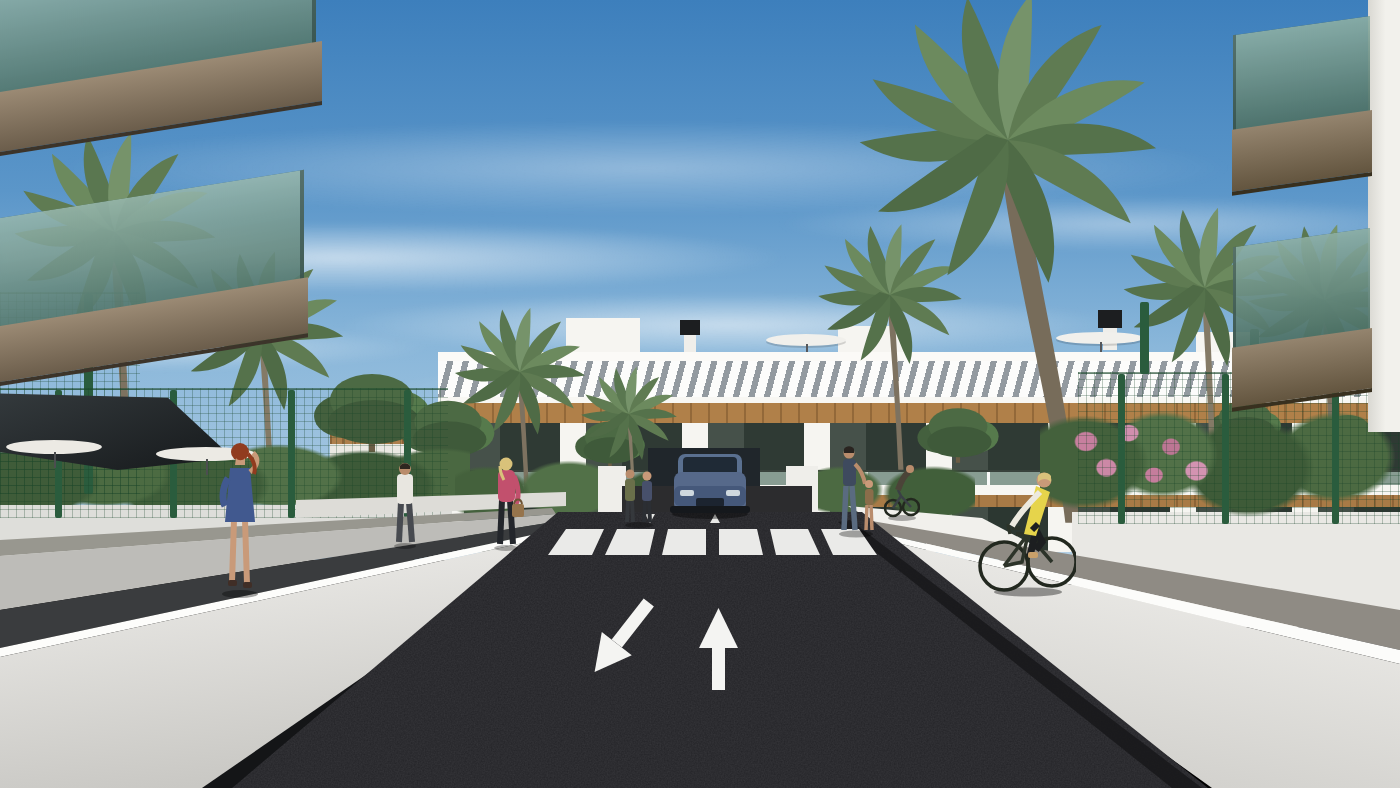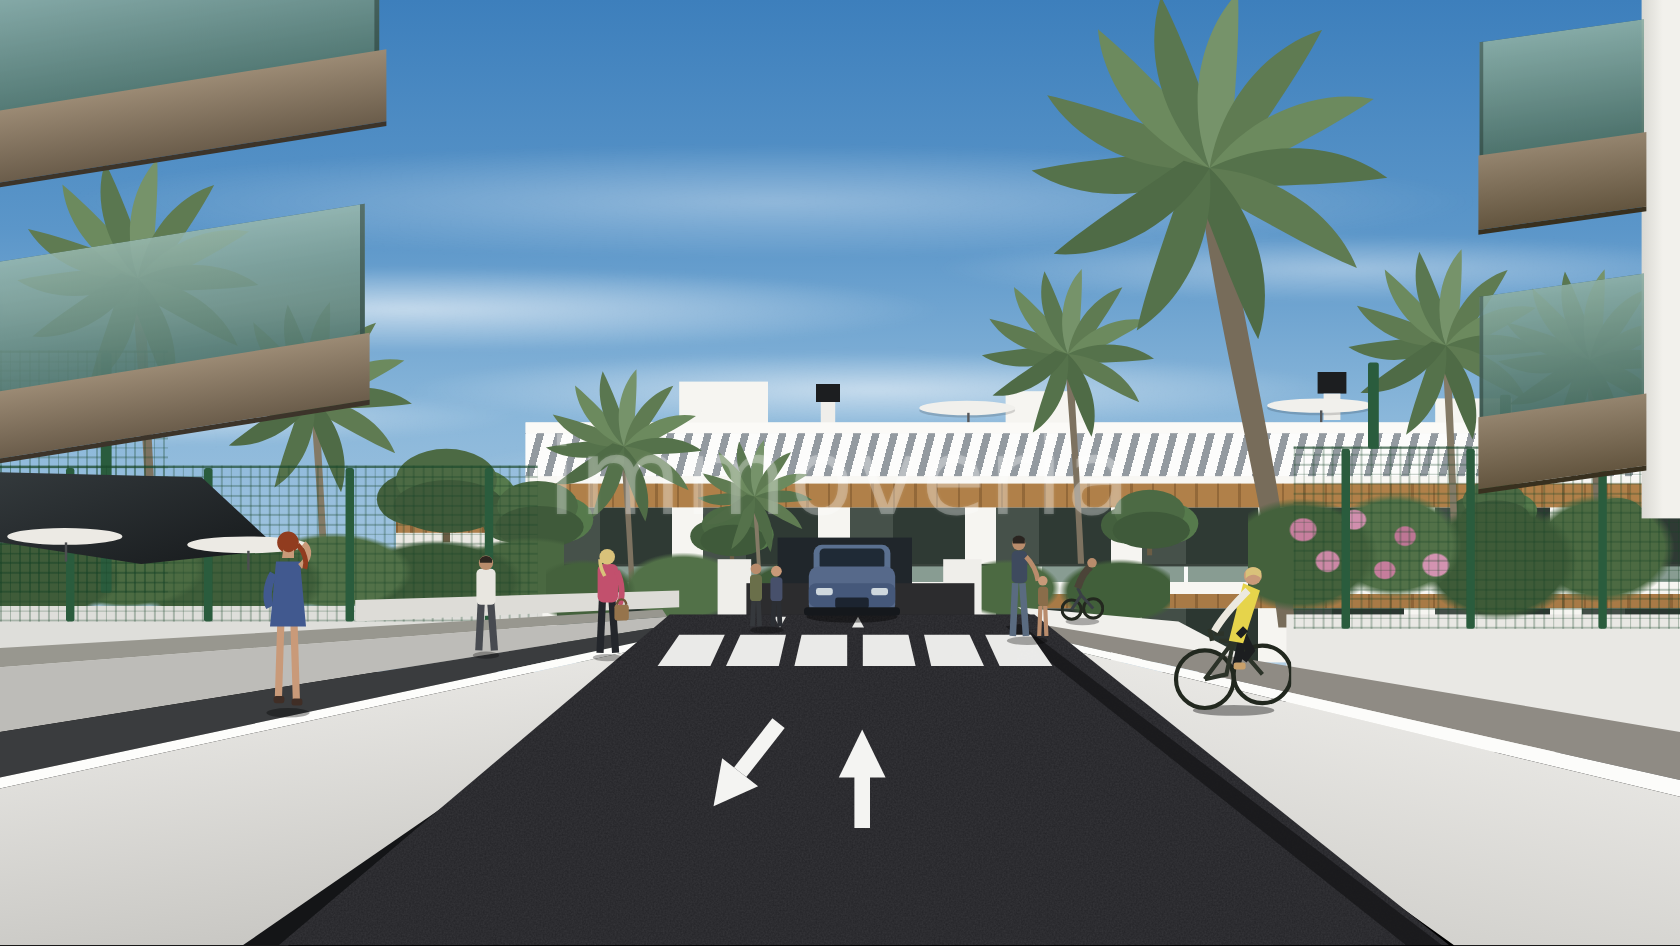--- a/index.html
+++ b/index.html
@@ -423,15 +423,14 @@
     <div class="lb-soffit" style="top:326px;height:56px;width:308px;"></div>
   </div>
   <div class="abs corner" style="right:0;top:0;width:168px;height:470px;">
     <div class="abs r-column"></div>
     <div class="rb-glass" style="right:30px;top:16px;height:100px;"></div>
     <div class="rb-soffit" style="right:28px;top:110px;height:62px;"></div>
     <div class="rb-glass" style="right:30px;top:228px;height:106px;"></div>
     <div class="rb-soffit" style="right:28px;top:328px;height:60px;"></div>
   </div>
 
-  <div class="abs watermark">immoveria</div>
 
 </div>
 
 </body></html>

